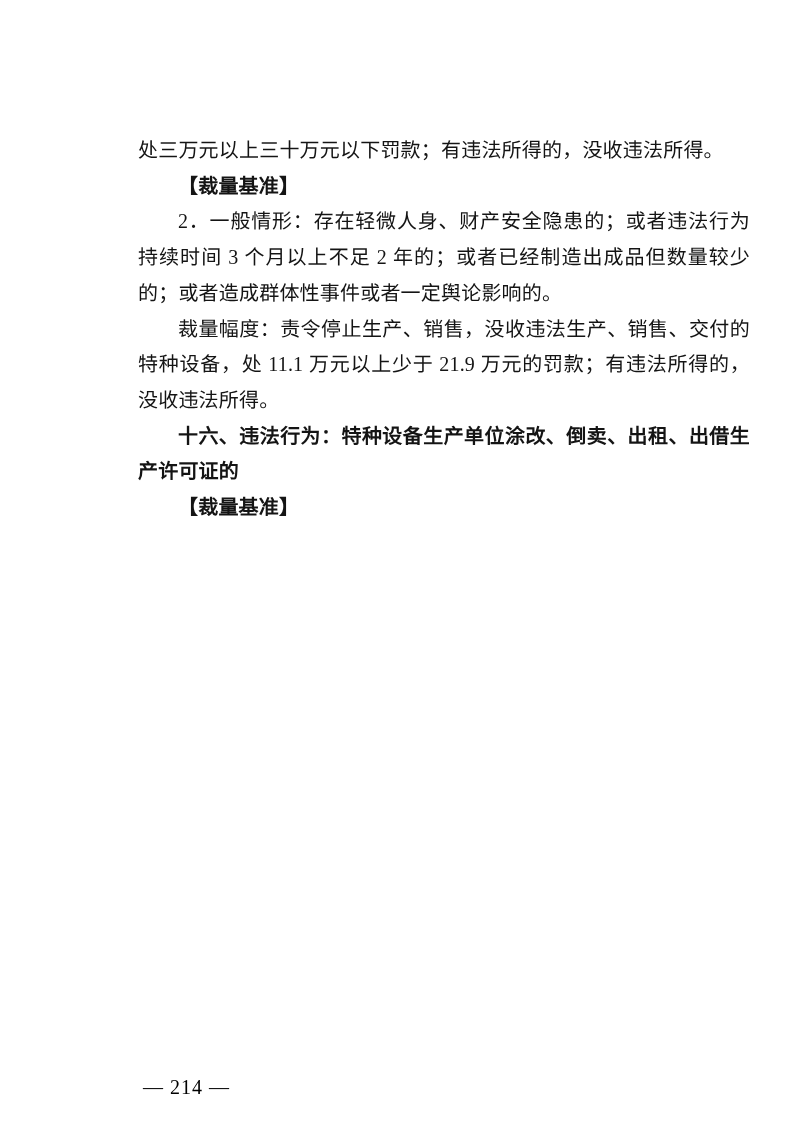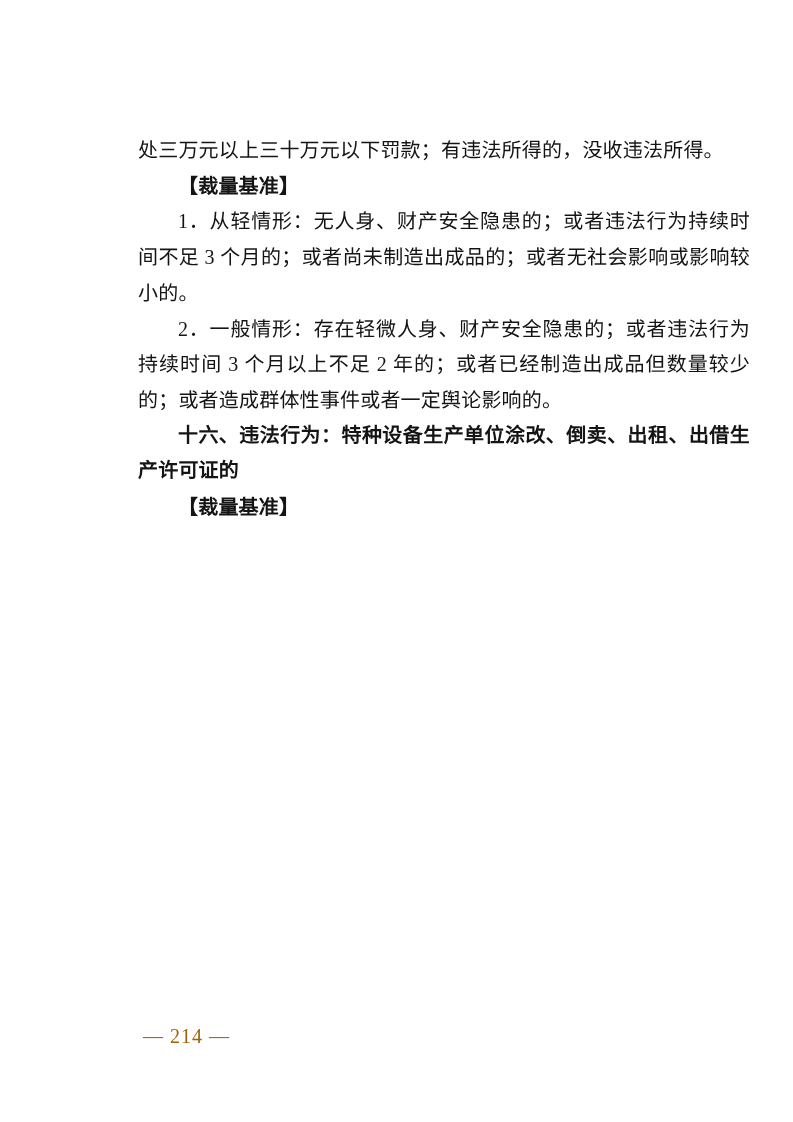--- a/index.html
+++ b/index.html
@@ -28,46 +28,46 @@
     letter-spacing: 0.2px;
   }
   .content p {
     margin: 0;
     padding: 0;
   }
   .content p.indent {
     text-indent: 2em;
   }
   .content p.heading {
-    font-family: Liberation Mono, monospace;
+    font-family: Liberation Sans, sans-serif;
     font-weight: 700;
   }
   .content p.label {
     font-weight: 700;
   }
   .content span.bold {
     font-weight: 700;
   }
   .footer {
     position: absolute;
     left: 99px;
-    top: 1024px;
+    top: 1075px;
     font-family: "Liberation Serif", "DejaVu Serif", serif;
     font-size: 20px;
     line-height: 24px;
-    color: #a16207;
+    color: #000000;
     letter-spacing: 1px;
   }
 </style>
 </head>
 <body>
 
 <div class="page">
   <div class="content">
       <p class="body"><span>处三万元以上三十万元以下罚款；有违法所得的，没收违法所得。</span></p>
       <p class="label indent"><span class="bold">【裁量基准】</span></p>
-      <p class="body indent"><span>1．从轻情形：无人身、财产安全隐患的；或者违法行为持续时间不足 3 个月的；或者尚未制造出成品的；或者无社会影响或影响较小的。</span></p>
       <p class="body indent"><span>2．一般情形：存在轻微人身、财产安全隐患的；或者违法行为持续时间 3 个月以上不足 2 年的；或者已经制造出成品但数量较少的；或者造成群体性事件或者一定舆论影响的。</span></p>
+      <p class="body indent"><span>裁量幅度：责令停止生产、销售，没收违法生产、销售、交付的特种设备，处 11.1 万元以上少于 21.9 万元的罚款；有违法所得的，没收违法所得。</span></p>
       <p class="heading indent"><span class="bold">十六、违法行为：特种设备生产单位涂改、倒卖、出租、出借生产许可证的</span></p>
       <p class="label indent"><span class="bold">【裁量基准】</span></p>
     </div>
   <div class="footer">— 214 —</div>
 </div>
 
 </body></html>

